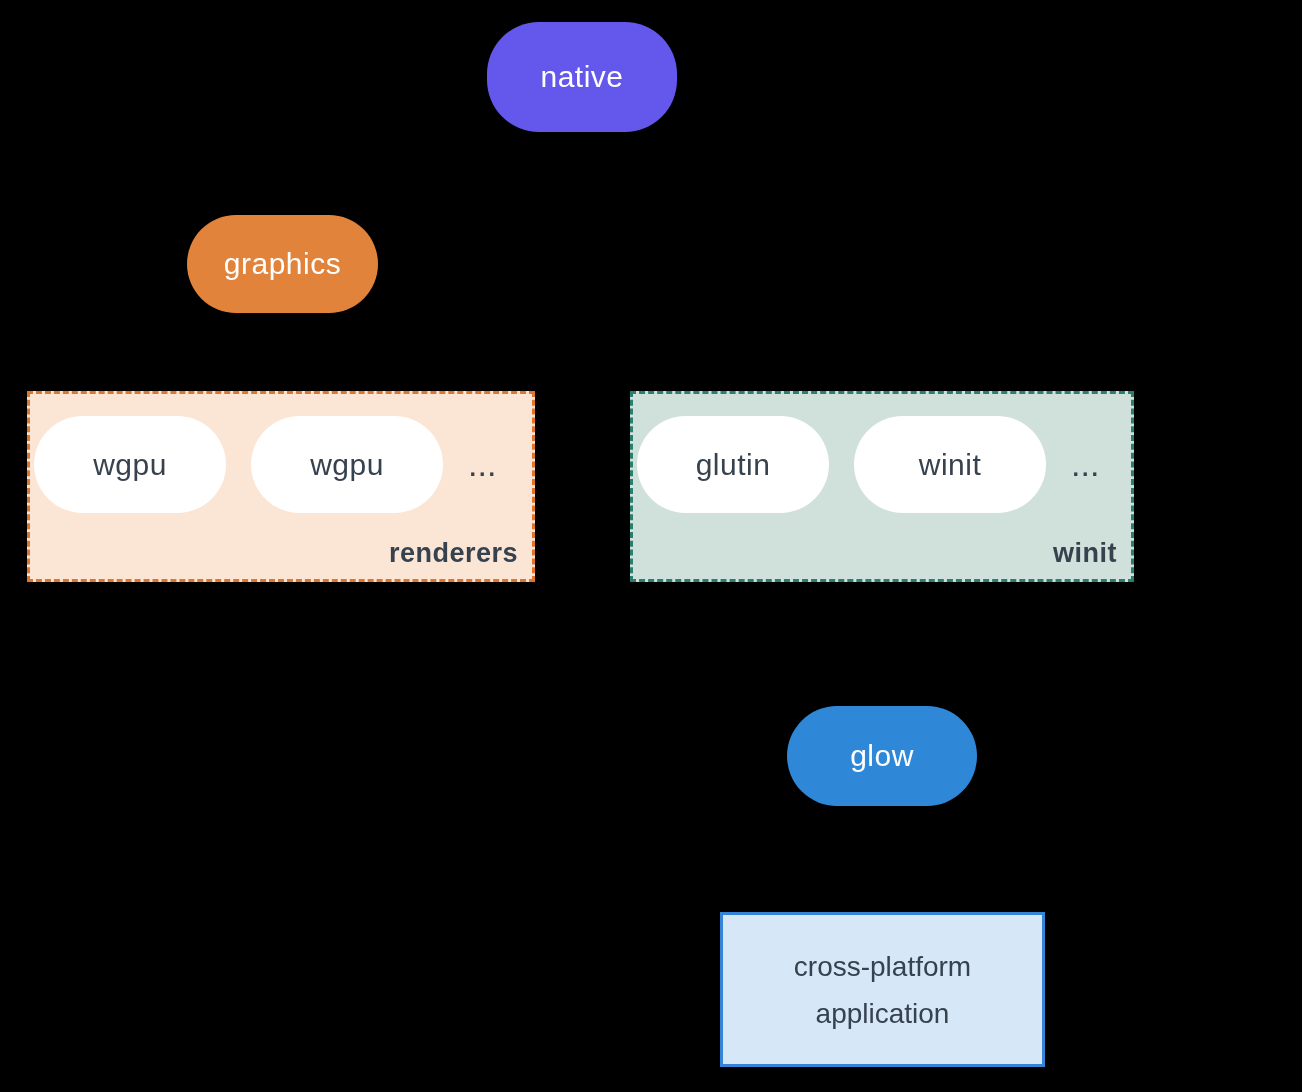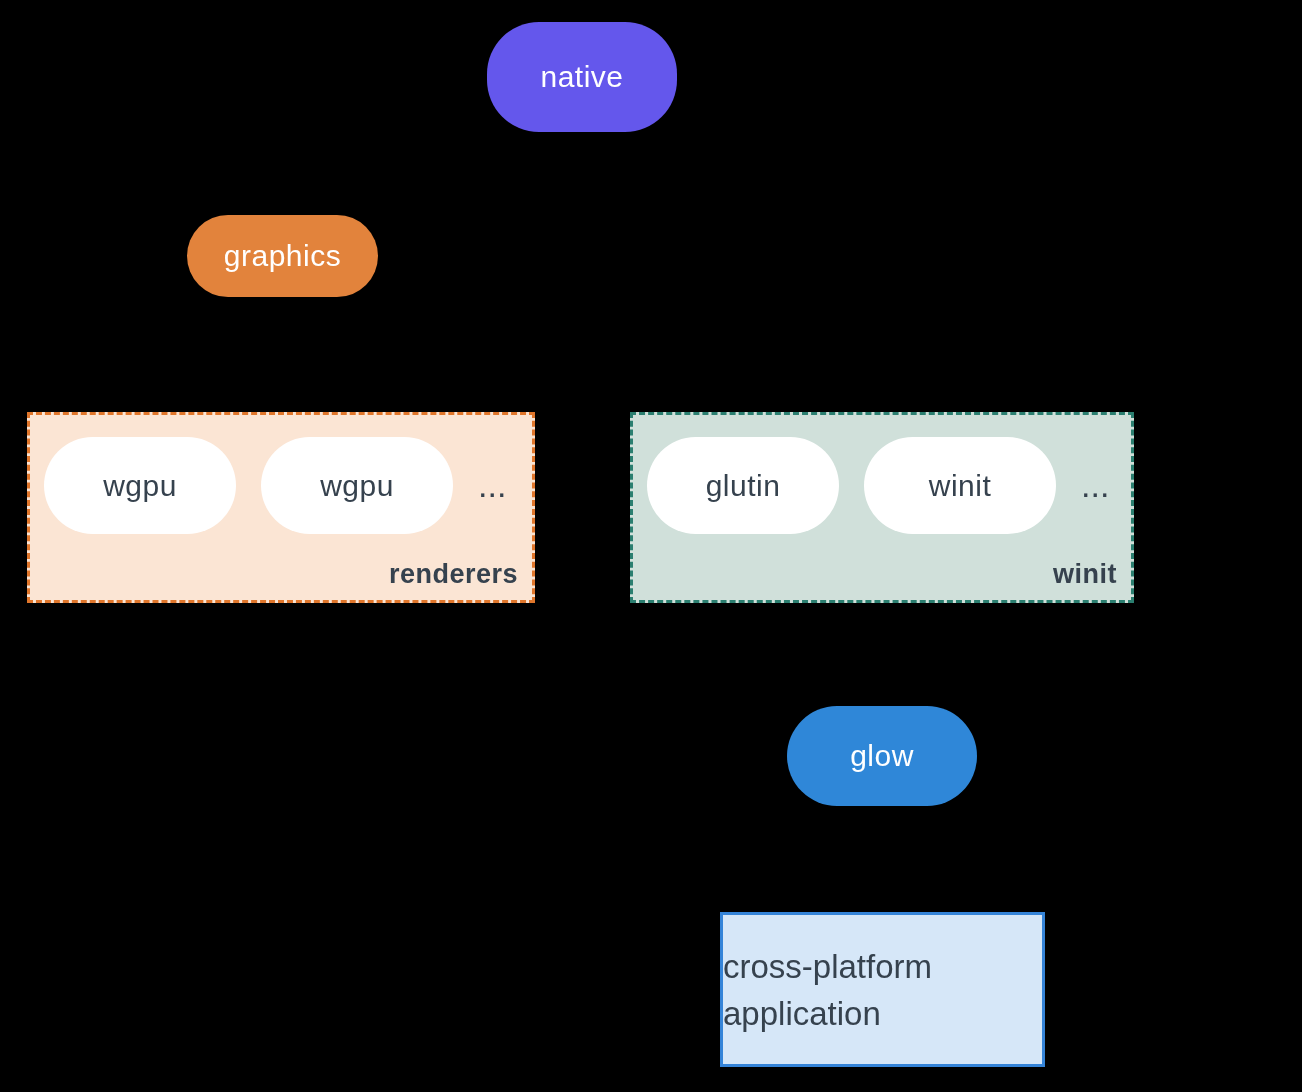--- a/index.html
+++ b/index.html
@@ -22,30 +22,30 @@
     display: flex;
     align-items: center;
     justify-content: center;
     border-radius: 52px;
     font-size: 30px;
     letter-spacing: 0.5px;
   }
   .node { position: absolute; color: var(--white_text); width: 190px; height: 110px; }
   .node-native   { left: 487px;  top: 22px;  background: var(--purple); }
   .node-web      { left: 1087px; top: 22px;  background: var(--purple); }
-  .node-graphics { left: 187px;  top: 215px; background: var(--orange); width: 191px; height: 82px; }
+  .node-graphics { left: 187px;  top: 215px; background: var(--orange); width: 191px; height: 98px; }
   .node-iced     { left: 787px;  top: 706px; background: var(--blue);   height: 100px; }
 
   .group {
     position: absolute;
-    top: 412px;
+    top: 391px;
     height: 191px;
     display: flex;
     align-items: flex-start;
-    padding: 22px 0 0 14px;
+    padding: 22px 0 0 4px;
   }
   .group-renderers { left: 27px;  width: 508px; background: var(--renderers_fill); border: 3px dashed var(--renderers_border); }
   .group-shells    { left: 630px; width: 504px; background: var(--shells_fill);    border: 3px dashed var(--shells_border); }
 
   .group .pill-white {
     flex: none;
     width: 192px;
     height: 97px;
     margin-right: 25px;
     background: var(--pill_white);
@@ -70,24 +70,25 @@
 
   .app-box {
     position: absolute;
     left: 720px;
     top: 912px;
     width: 325px;
     height: 155px;
     background: var(--app_fill);
     border: 3px solid var(--app_border);
     color: var(--dark_text);
-    font-size: 33px;
+    font-size: 28px;
     line-height: 47px;
     display: flex;
     flex-direction: column;
+    align-items: center;
     justify-content: center;
   }
 </style>
 </head>
 <body>
 
 <div class="canvas">
 
   <svg class="connectors" width="1302" height="1092" viewBox="0 0 1302 1092">
 

